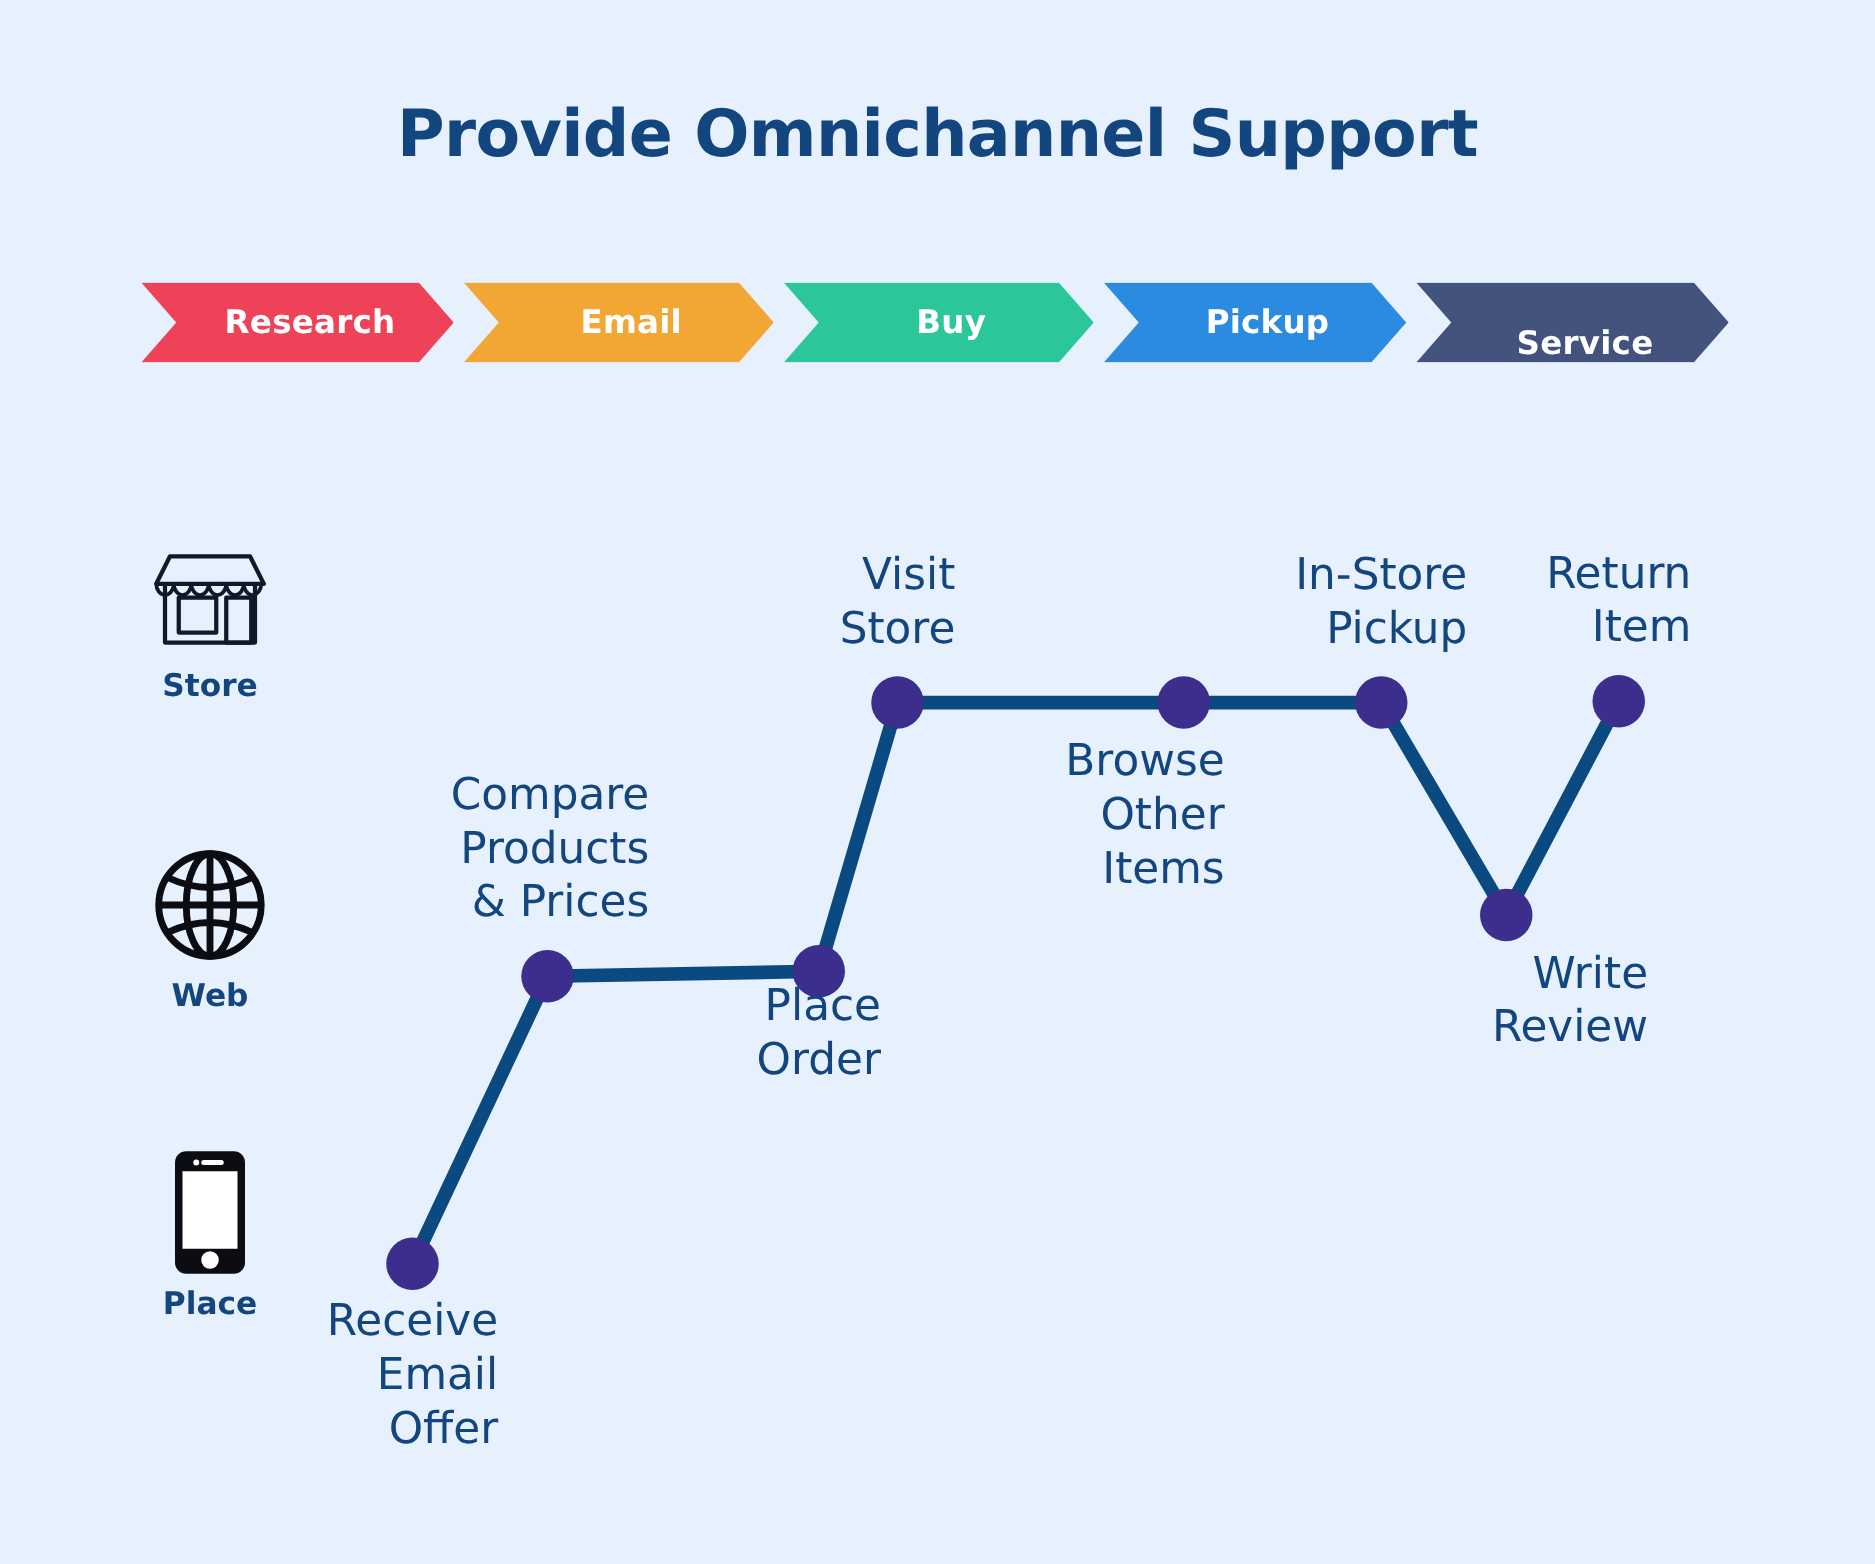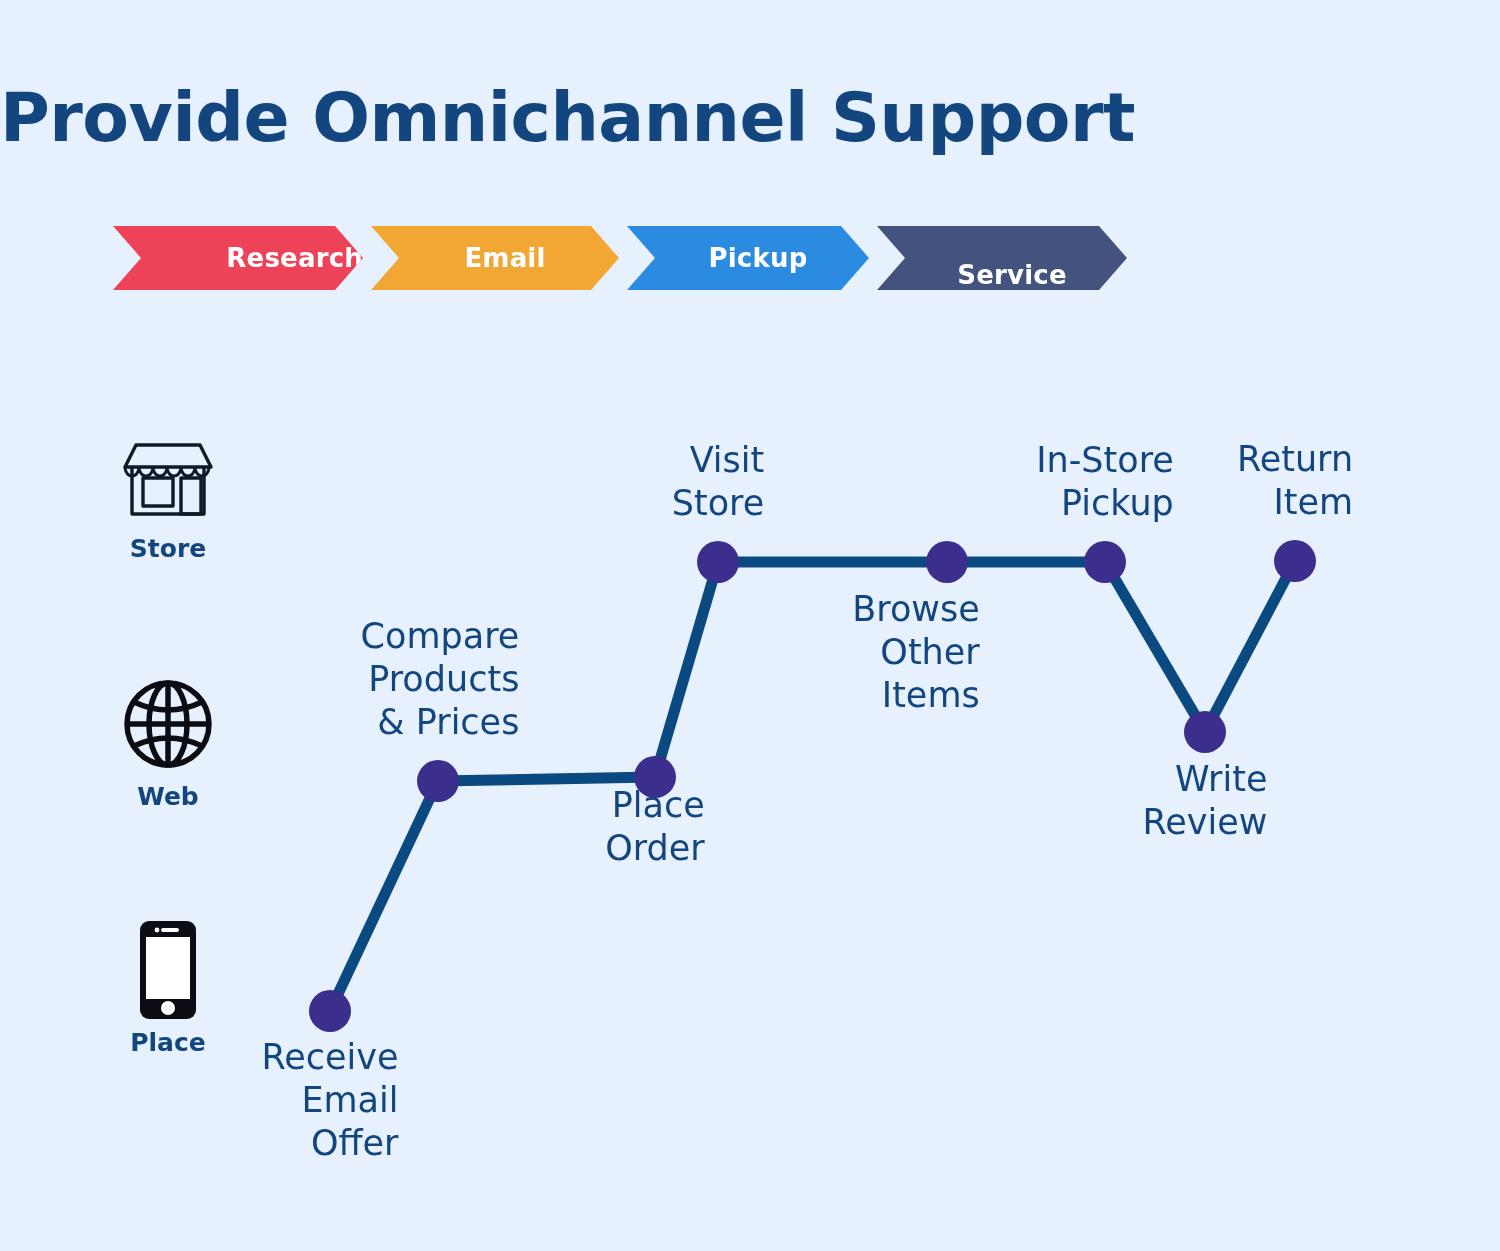--- a/index.html
+++ b/index.html
@@ -13,23 +13,24 @@
     font-family: "DejaVu Sans", sans-serif;
     overflow: hidden;
     position: relative;
   }
 
   #page-title {
     position: absolute;
     top: 78px;
     left: 0;
     width: 1500px;
+    text-align: center;
     font-family: "DejaVu Sans", sans-serif;
     font-weight: bold;
-    font-size: 68px;
+    font-size: 52px;
     letter-spacing: -0.5px;
     color: #13457f;
   }
 
   
   #stage-banner {
     position: absolute;
     top: 226px;
     left: 113px;
     display: flex;
@@ -41,21 +42,21 @@
     display: flex;
     align-items: center;
     justify-content: center;
     color: #ffffff;
     font-weight: bold;
     font-size: 26px;
     letter-spacing: 0.2px;
     -webkit-clip-path: polygon(0 0, calc(100% - 28px) 0, 100% 50%, calc(100% - 28px) 100%, 0 100%, 28px 50%);
     clip-path: polygon(0 0, calc(100% - 28px) 0, 100% 50%, calc(100% - 28px) 100%, 0 100%, 28px 50%);
   }
-  .chev-0 { width: 250px; justify-content: flex-end; }
+  .chev-0 { width: 250px; }
   .chev-1 { width: 248px; }
   .chev-2 { width: 248px; }
   .chev-3 { width: 242px; }
   .chev-4 { width: 250px; }
   .chevron .chev-label { padding-left: 20px; }
 
   
   .channel {
     position: absolute;
     left: 112px;
@@ -101,20 +102,23 @@
 <body style="background: rgb(231, 240, 253);">
 
 <div id="page-title" style="color: rgb(19, 69, 127);">Provide Omnichannel Support</div>
 
 <div id="stage-banner">
   <div class="chevron chev-0" style="background: rgb(238, 66, 89);">
     <span class="chev-label">Research</span>
   </div>
   <div class="chevron chev-1" style="background: rgb(242, 167, 52);">
     <span class="chev-label">Email</span>
+  </div>
+  <div class="chevron chev-2" style="background: rgb(43, 199, 154);">
+    <span class="chev-label">Buy</span>
   </div>
   <div class="chevron chev-3" style="background: rgb(43, 139, 224);">
     <span class="chev-label">Pickup</span>
   </div>
   <div class="chevron chev-4" style="background: rgb(68, 82, 126); align-items: flex-end;">
     <span class="chev-label">Service</span>
   </div>
 </div>
 
 <div class="channel" id="channel-store">
@@ -194,17 +198,17 @@
 &amp; Prices</div>
     <div class="node-label lbl-center" style="left: 655px; top: 784px;">Place
 Order</div>
     <div class="node-label lbl-center" style="left: 718px; top: 439px;">Visit
 Store</div>
     <div class="node-label lbl-center" style="left: 916px; top: 588px;">Browse
 Other
 Items</div>
     <div class="node-label lbl-center" style="left: 1105px; top: 439px;">In-Store
 Pickup</div>
-    <div class="node-label lbl-center" style="left: 1205px; top: 758px;">Write
+    <div class="node-label lbl-center" style="left: 1256px; top: 758px;">Write
 Review</div>
     <div class="node-label lbl-center" style="left: 1295px; top: 438px;">Return
 Item</div>
   </div>
 
 </body></html>

